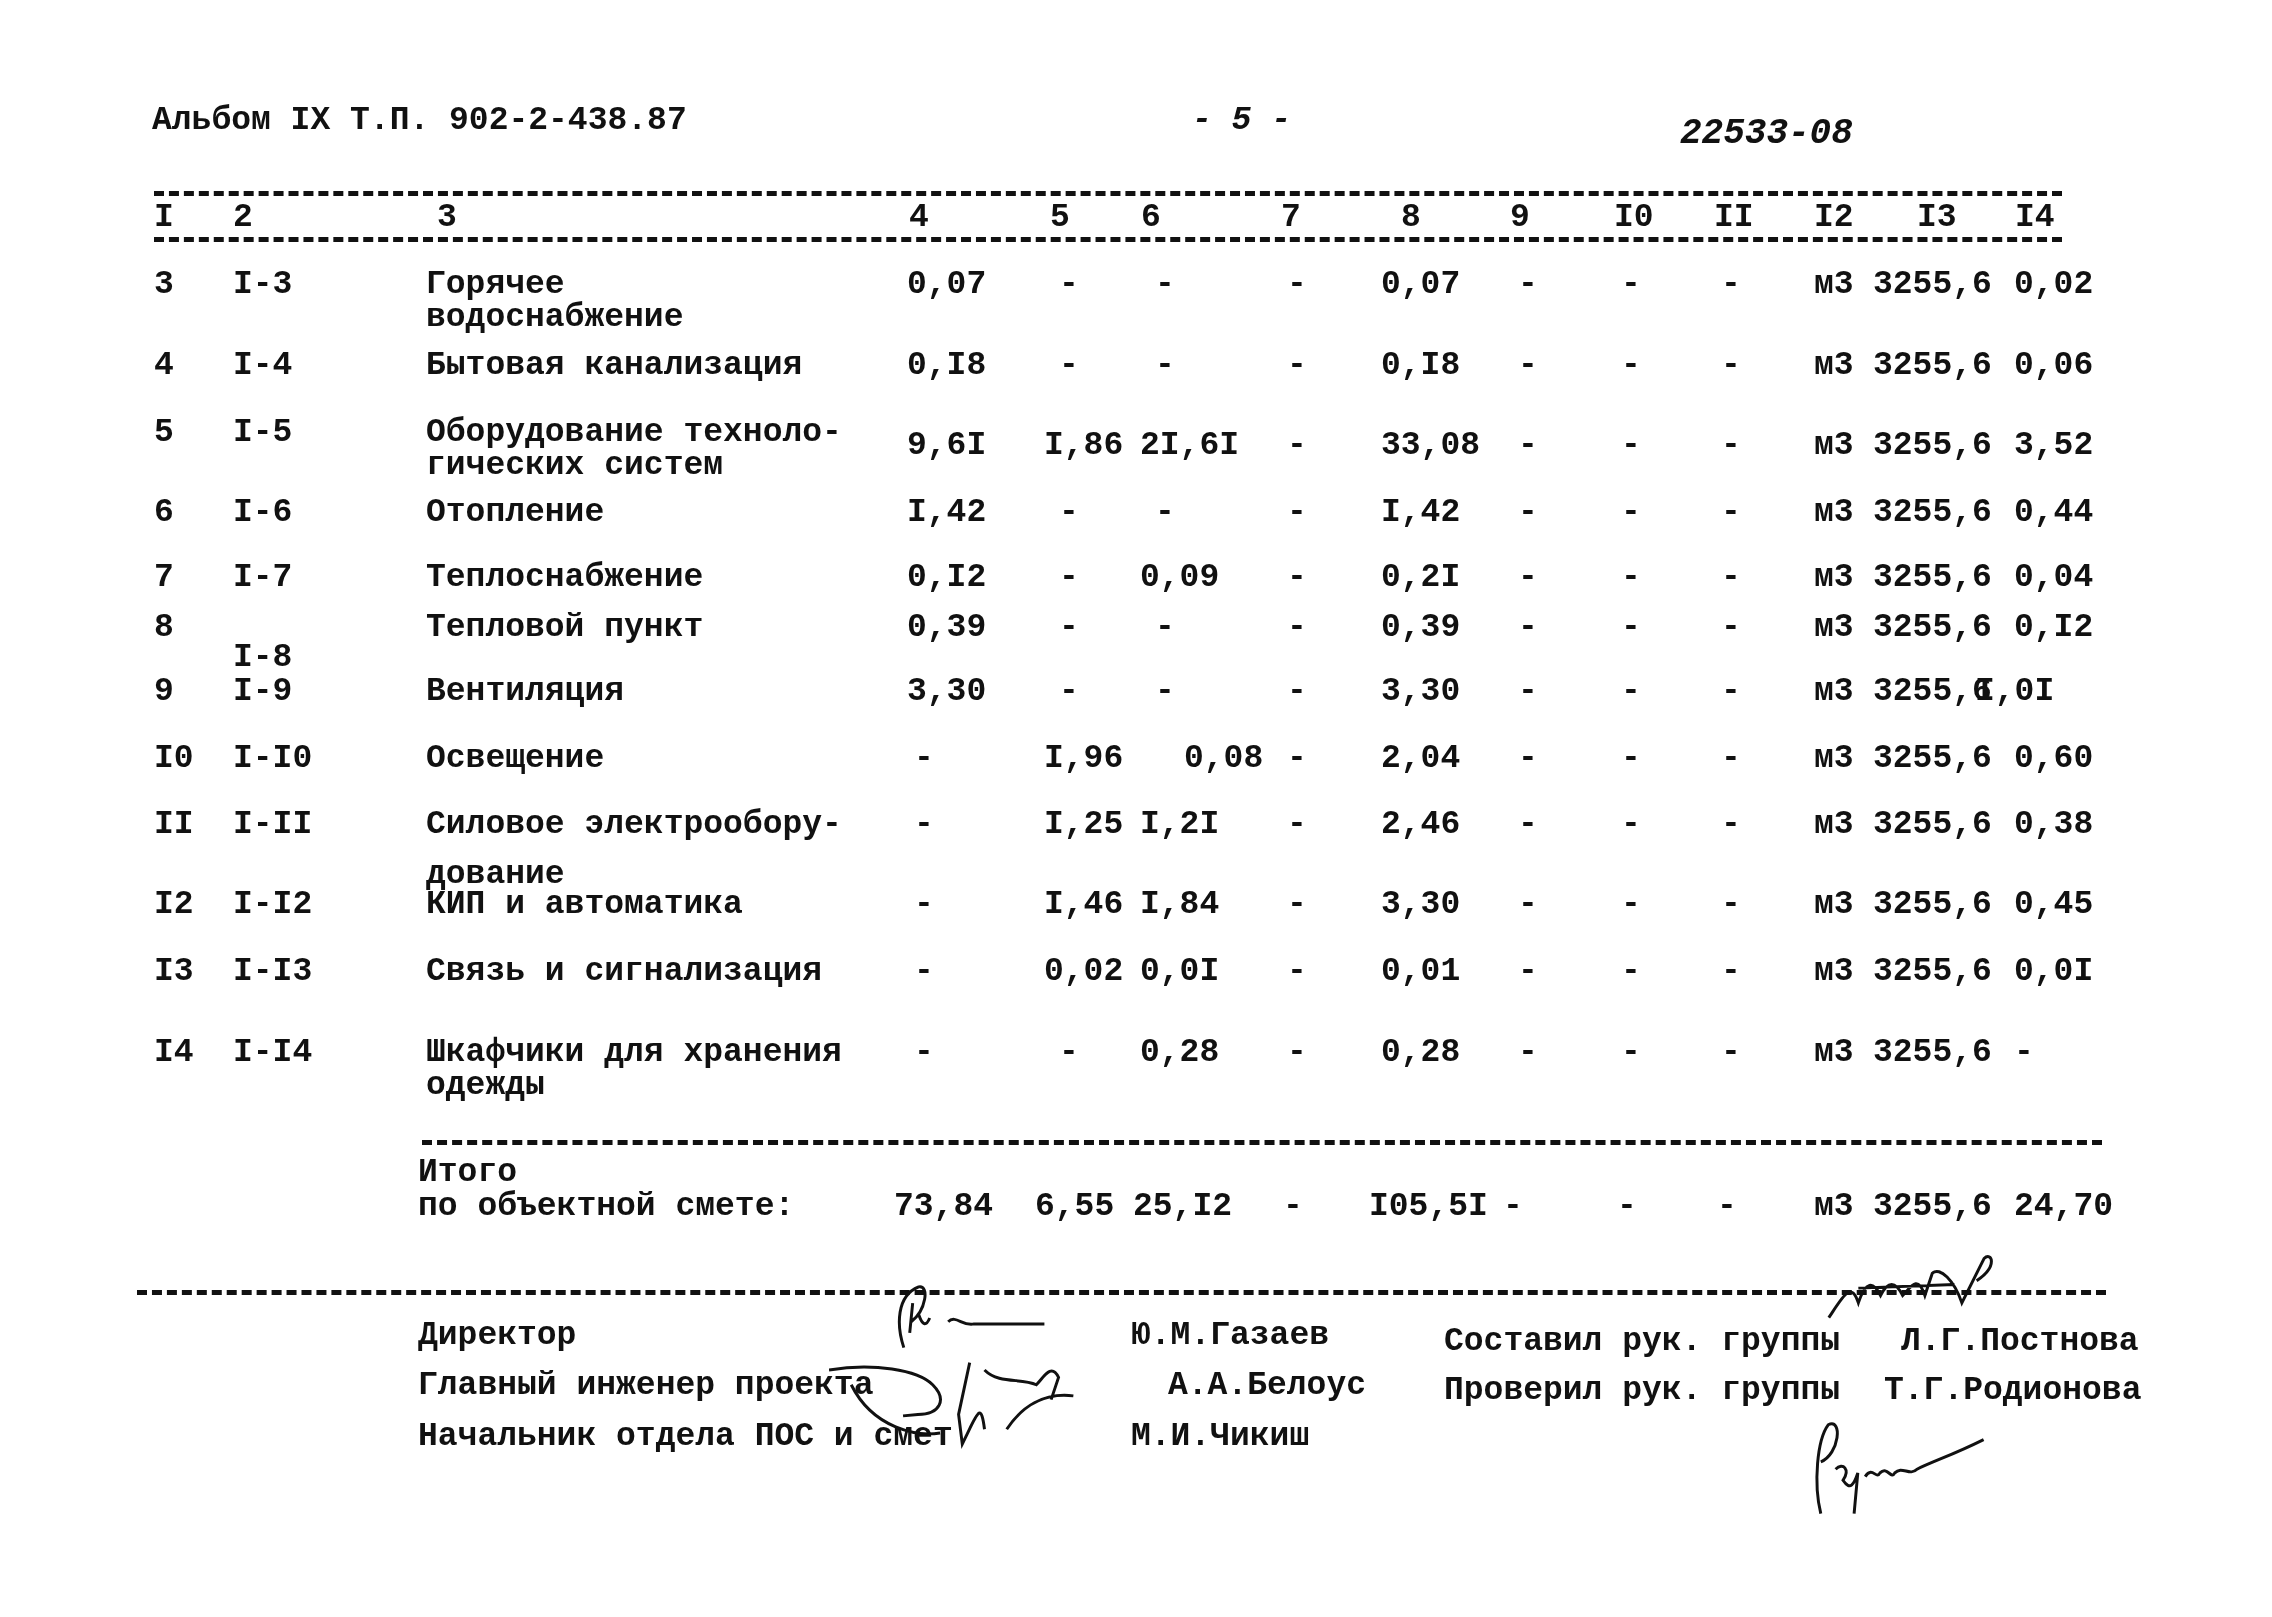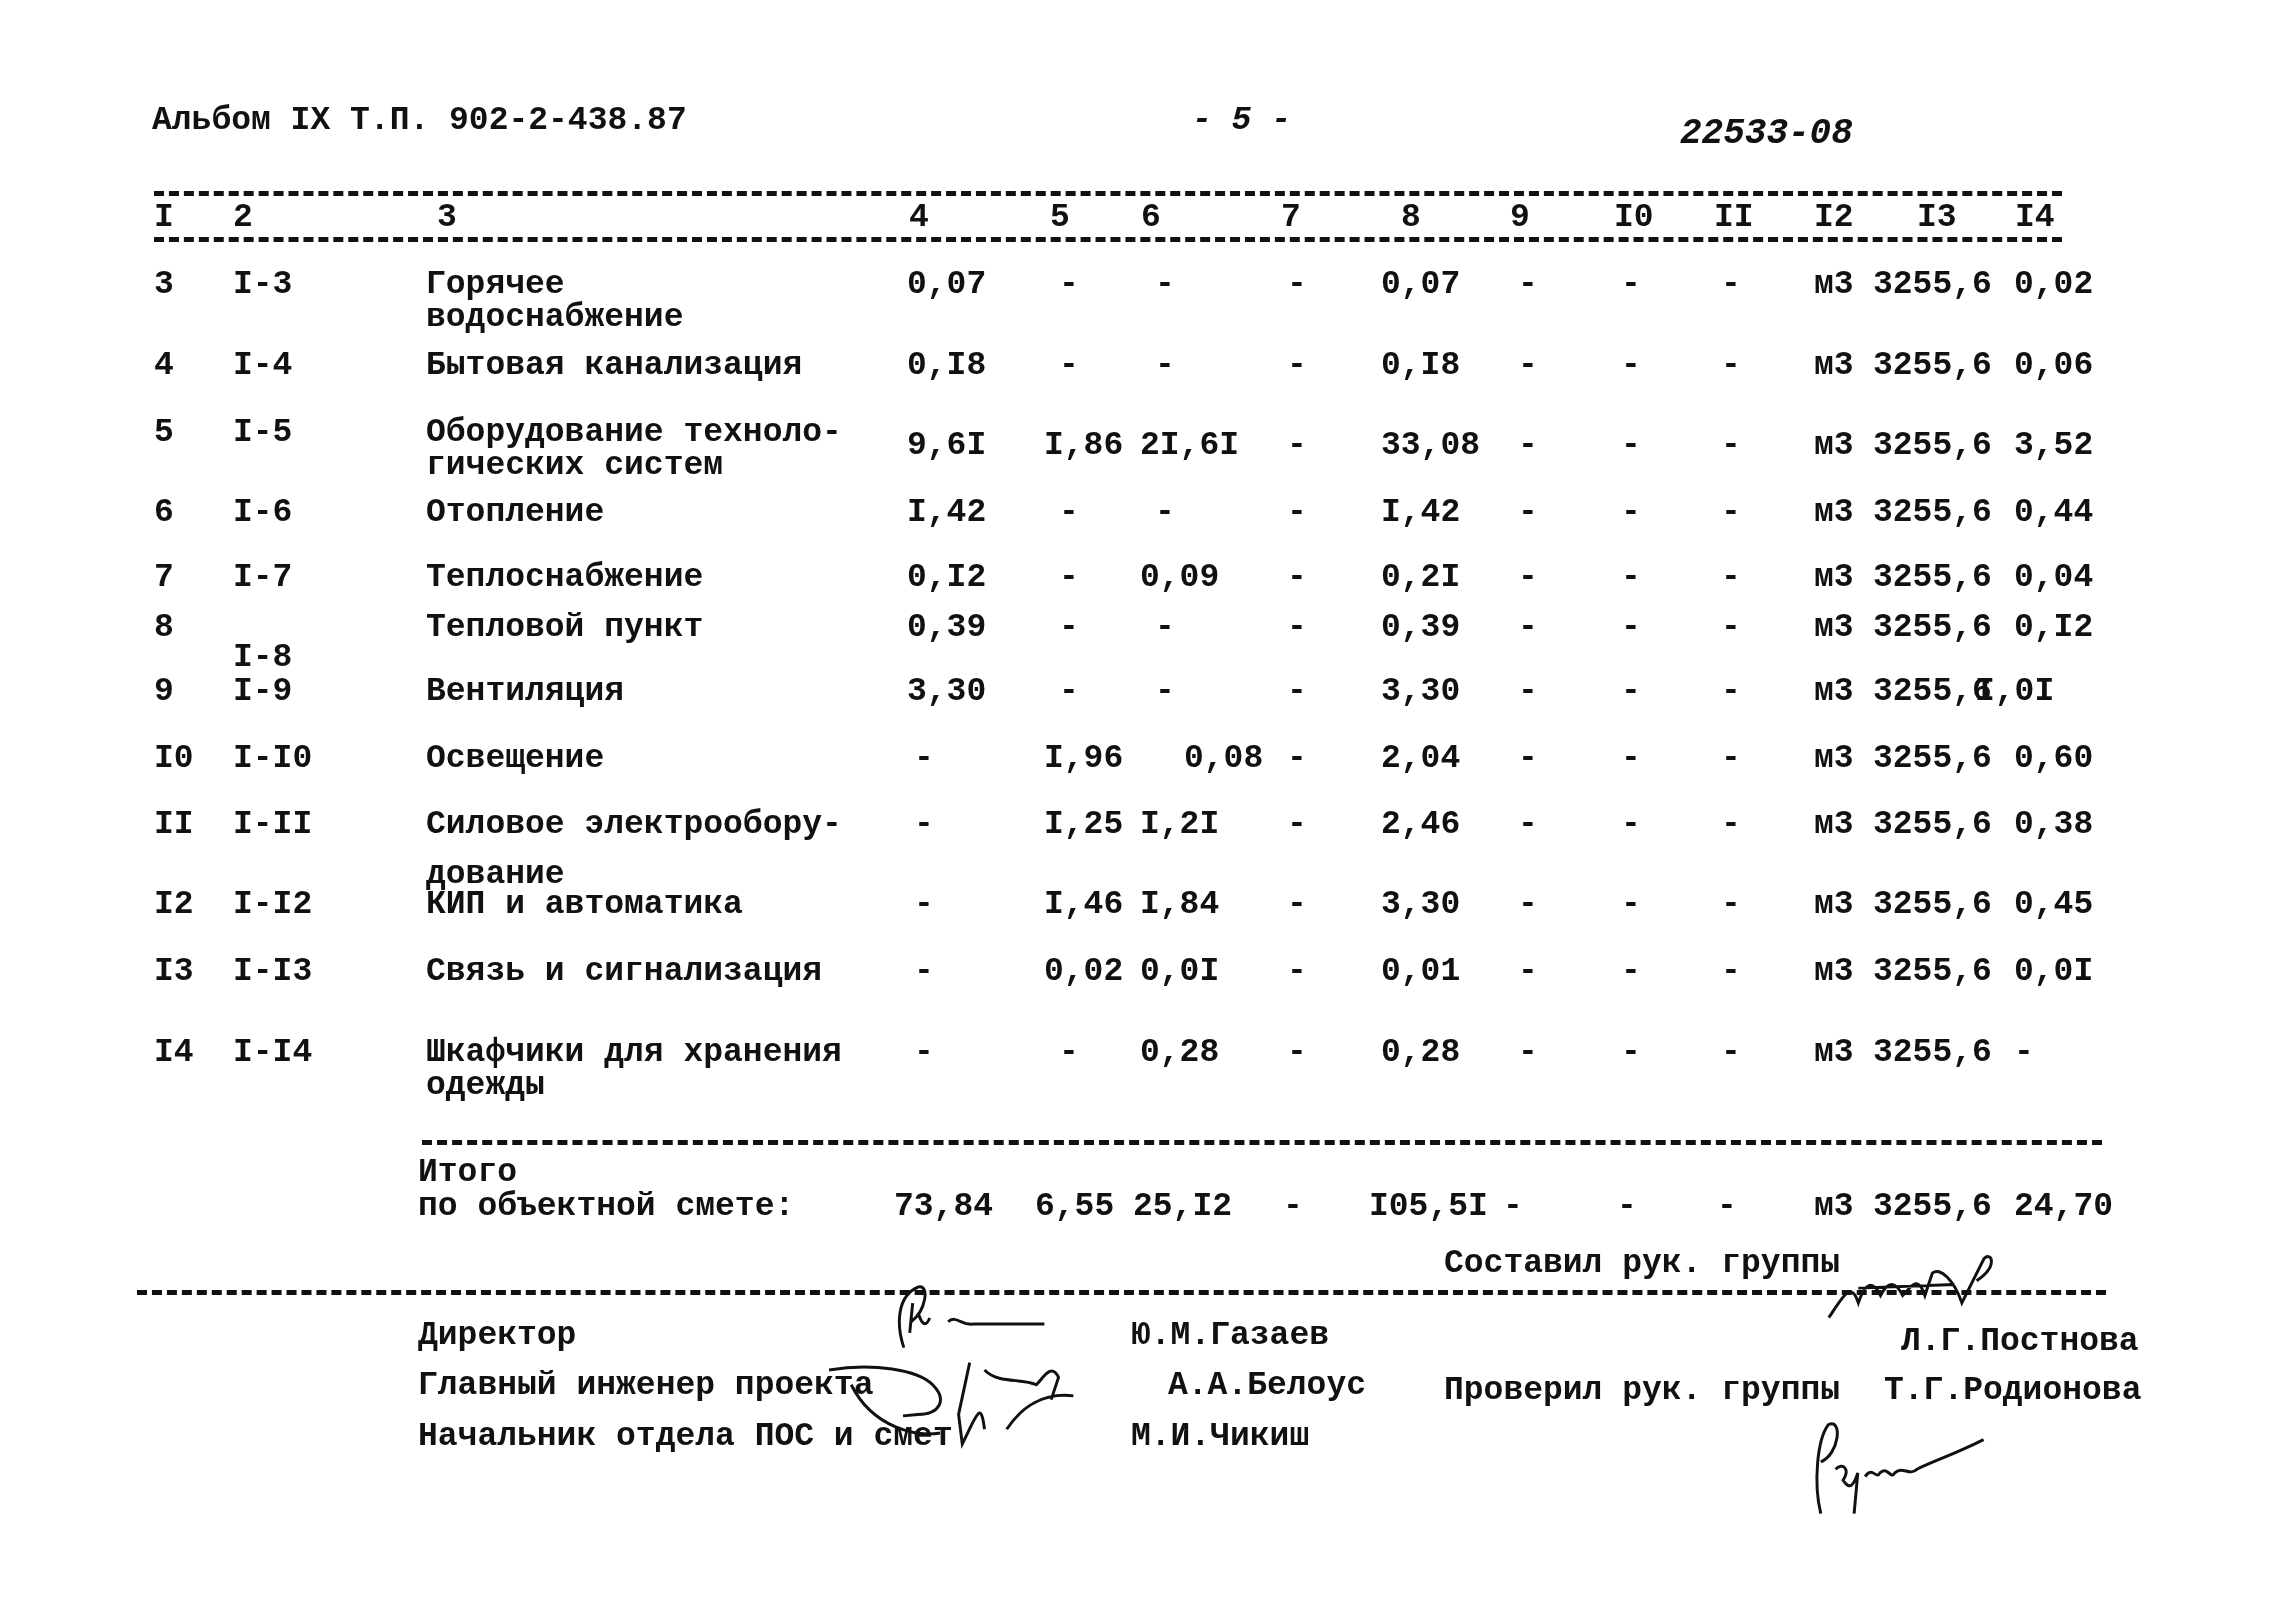--- a/index.html
+++ b/index.html
@@ -255,21 +255,21 @@
 
 <div class="dash" style="left:137px;top:1290px;width:1969px;"></div>
 
 <div class="t" style="left:418px;top:1319px;">Директор</div>
 <div class="t" style="left:1131px;top:1319px;">Ю.М.Газаев</div>
 <div class="t" style="left:418px;top:1369px;">Главный инженер проекта</div>
 <div class="t" style="left:1168px;top:1369px;">А.А.Белоус</div>
 <div class="t" style="left:418px;top:1420px;">Начальник отдела ПОС и смет</div>
 <div class="t" style="left:1131px;top:1420px;">М.И.Чикиш</div>
 
-<div class="t" style="left:1444px;top:1247px;">Составил рук. группы</div>
+<div class="t" style="left:1444px;top:1325px;">Составил рук. группы</div>
 <div class="t" style="left:1901px;top:1325px;">Л.Г.Постнова</div>
 <div class="t" style="left:1444px;top:1374px;">Проверил рук. группы</div>
 <div class="t" style="left:1884px;top:1374px;">Т.Г.Родионова</div>
 
 <svg class="sig" style="left:874px;top:1281px;" width="178" height="74" viewBox="0 0 240 100">
   <path d="M40 90 C30 60 30 20 60 8 C75 5 70 40 50 55 M52 30 L48 70 M60 45 C65 60 70 62 75 50 M100 55 C110 45 120 62 135 58 L230 58" stroke="#111" stroke-width="4" fill="none"></path>
 </svg>
 <svg class="sig" style="left:829px;top:1355px;" width="311" height="104" viewBox="0 0 420 140">
   <path d="M0 20 C60 10 120 20 140 40 C160 60 150 80 120 80 L100 82 M30 40 C60 100 120 110 150 105 M190 10 L175 80 L180 120 C200 80 205 60 210 100 M210 20 C230 40 260 30 280 40 C290 30 300 10 310 30 L300 60 M240 100 C260 70 290 50 330 55" stroke="#111" stroke-width="4" fill="none"></path>
 </svg>

